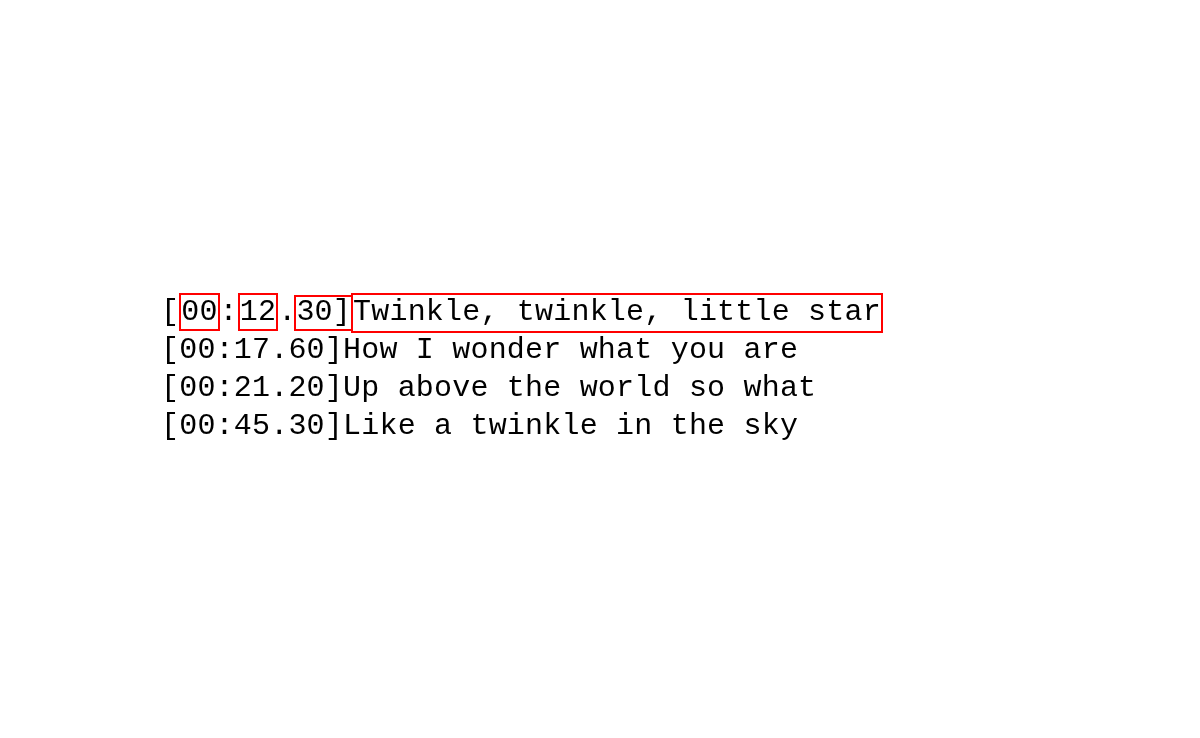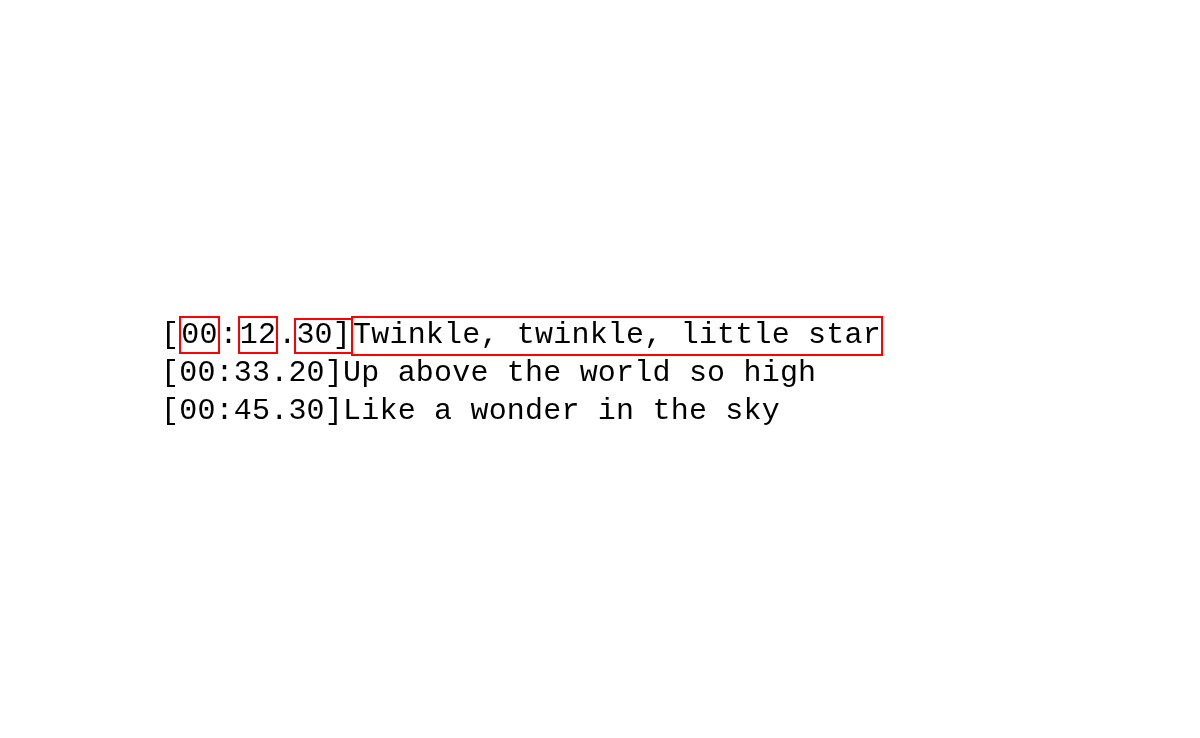--- a/index.html
+++ b/index.html
@@ -14,21 +14,20 @@
       font-family: "Courier New", Courier, monospace;
       font-size: 30px;
       color: #000000;
       position: relative;
     }
     .lyrics-container {
       position: absolute;
       left: 161px;
       top: 293px;
       white-space: nowrap;
-      margin-top: 23px;
     }
     .lyric-line {
       line-height: 38px;
       letter-spacing: 0.2px;
     }
     .bracket {
       display: inline;
     }
     .hl {
       border: 2px solid #ff0000;
@@ -51,22 +50,25 @@
   </style>
 </head>
 <body>
 
 <div class="lyrics-container">
 
   <div class="lyric-line">
     <span class="bracket">[</span><span class="hl">00</span><span class="sep">:</span><span class="hl">12</span><span class="sep">.</span><span class="hl-big"><span>30</span><span>]</span></span><span class="hl-big lyric-text">Twinkle, twinkle, little star</span>
   </div>
 
-
   <div class="lyric-line">
-    <span class="bracket">[</span><span>00</span><span class="sep">:</span><span>33</span><span class="sep">.</span><span>20</span><span class="bracket">]</span><span class="lyric-text">Up above the world so high</span>
+    <span class="bracket">[</span><span>00</span><span class="sep">:</span><span>17</span><span class="sep">.</span><span>60</span><span class="bracket">]</span><span class="lyric-text">How I wonder what you are</span>
   </div>
 
   <div class="lyric-line">
-    <span class="bracket">[</span><span>00</span><span class="sep">:</span><span>45</span><span class="sep">.</span><span>30</span><span class="bracket">]</span><span class="lyric-text">Like a wonder in the sky</span>
+    <span class="bracket">[</span><span>00</span><span class="sep">:</span><span>21</span><span class="sep">.</span><span>20</span><span class="bracket">]</span><span class="lyric-text">Up above the world so what</span>
+  </div>
+
+  <div class="lyric-line">
+    <span class="bracket">[</span><span>00</span><span class="sep">:</span><span>45</span><span class="sep">.</span><span>30</span><span class="bracket">]</span><span class="lyric-text">Like a twinkle in the sky</span>
   </div>
 
 </div>
 
 </body></html>

